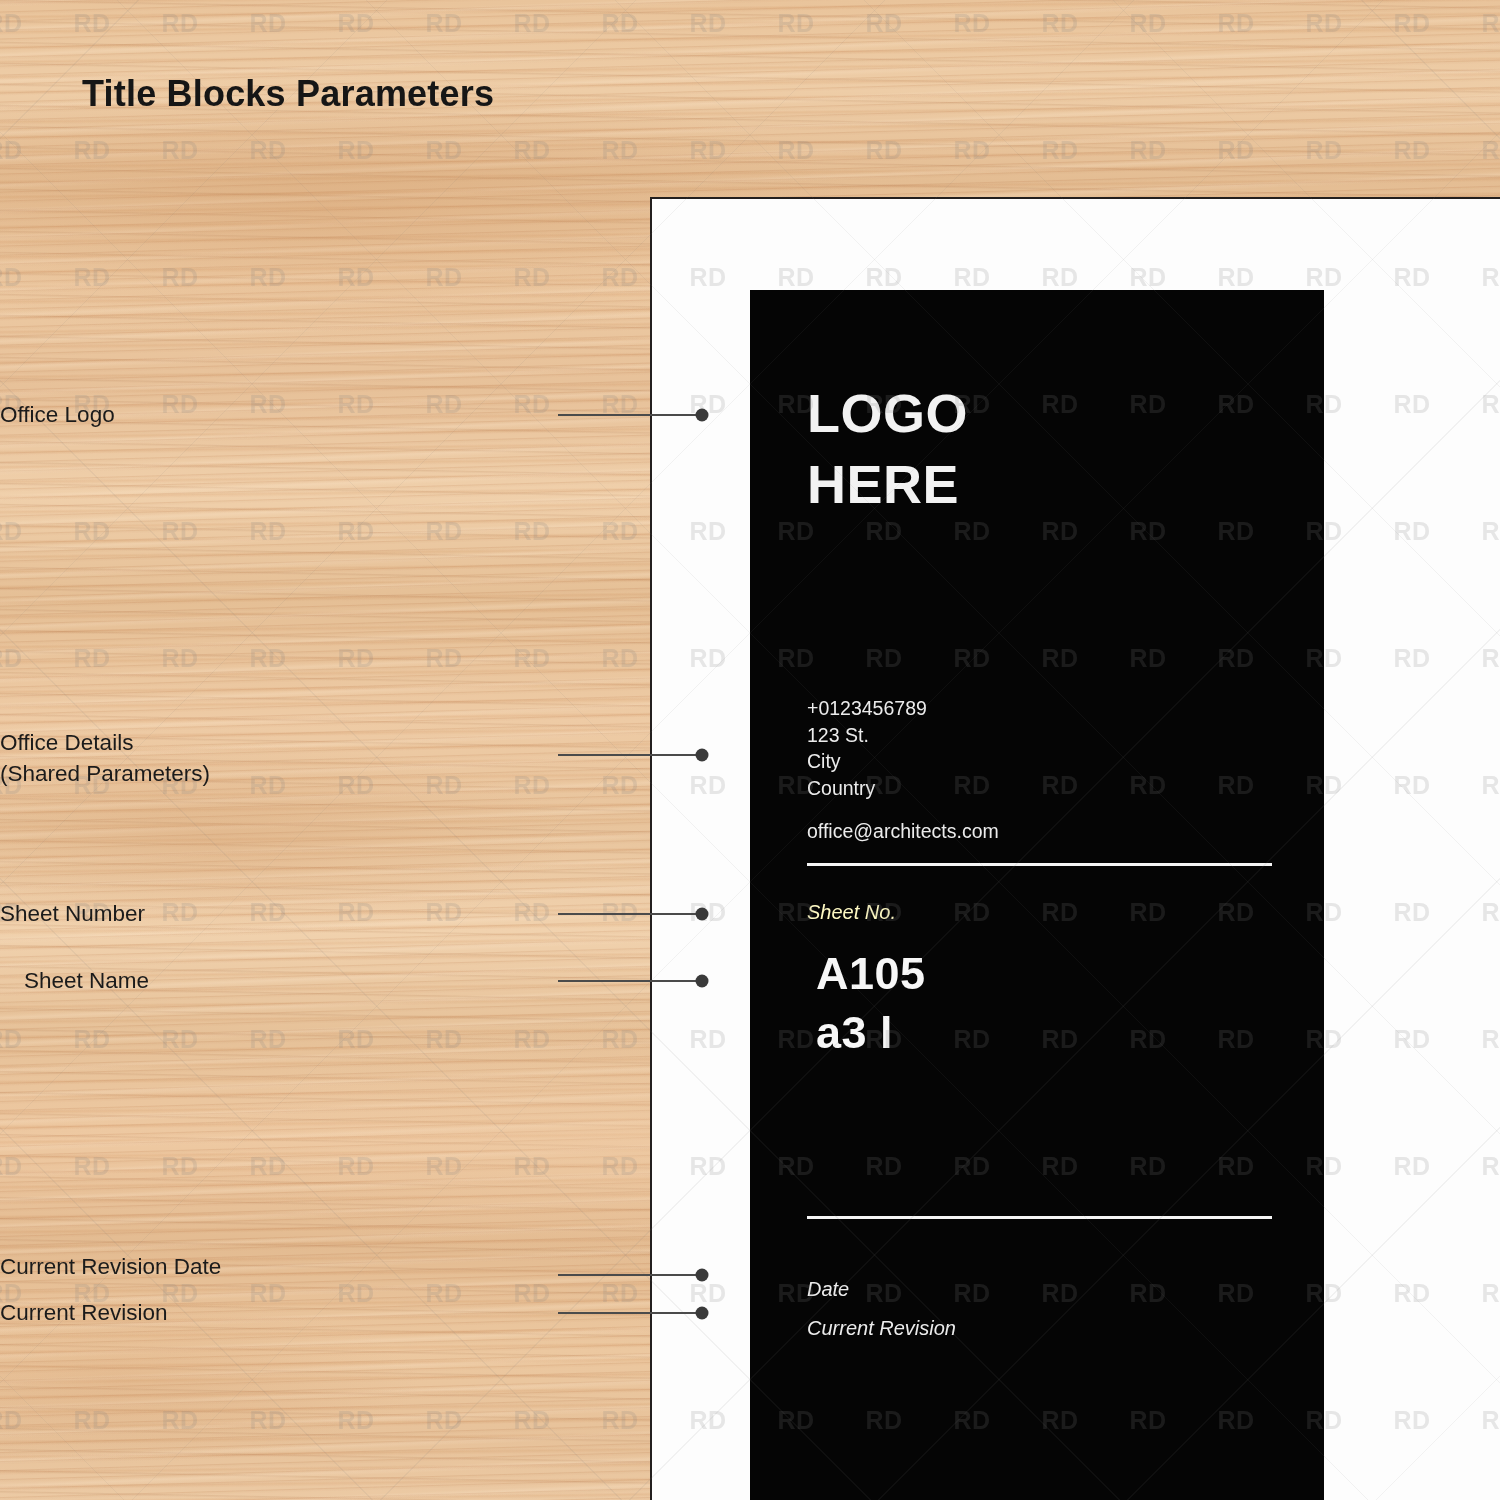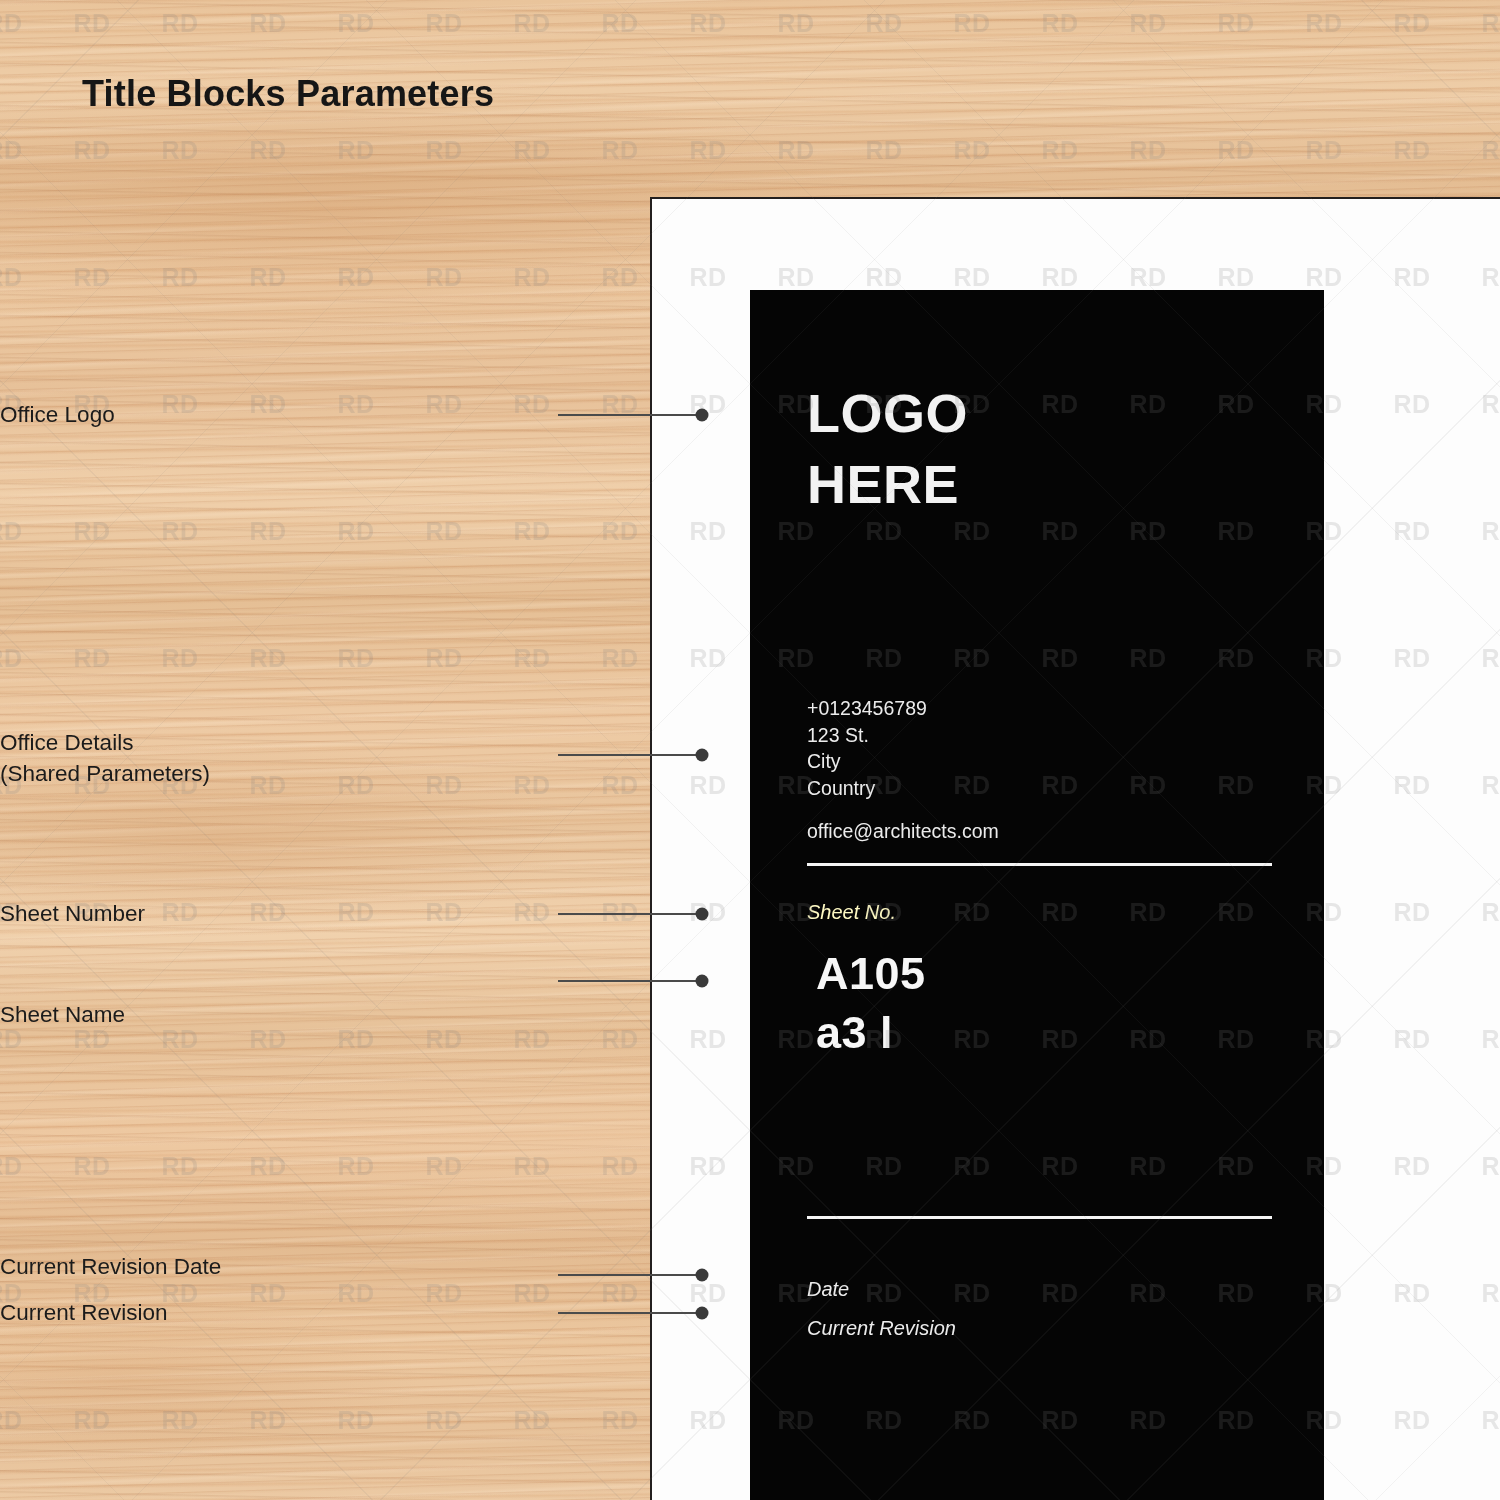--- a/index.html
+++ b/index.html
@@ -296,21 +296,21 @@
 (Shared Parameters)</div>
         <div class="anno-leader" style="left: 558px; width: 142px; top: 755px;"></div>
         <div class="anno-dot" style="left: 702px; top: 755px;"></div>
       </div>
       <div class="anno">
         <div class="anno-label" style="left: 0px; width: 950px; top: 914px;">Sheet Number</div>
         <div class="anno-leader" style="left: 558px; width: 142px; top: 914px;"></div>
         <div class="anno-dot" style="left: 702px; top: 914px;"></div>
       </div>
       <div class="anno">
-        <div class="anno-label" style="left: 0px; width: 970px; top: 1015px;">Sheet Name</div>
+        <div class="anno-label" style="left: 0px; width: 970px; top: 981px; padding-left: 24px;">Sheet Name</div>
         <div class="anno-leader" style="left: 558px; width: 142px; top: 981px;"></div>
         <div class="anno-dot" style="left: 702px; top: 981px;"></div>
       </div>
       <div class="anno">
         <div class="anno-label" style="left: 0px; width: 955px; top: 1267px;">Current Revision Date</div>
         <div class="anno-leader" style="left: 558px; width: 142px; top: 1275px;"></div>
         <div class="anno-dot" style="left: 702px; top: 1275px;"></div>
       </div>
       <div class="anno">
         <div class="anno-label" style="left: 0px; width: 955px; top: 1313px;">Current Revision</div>

